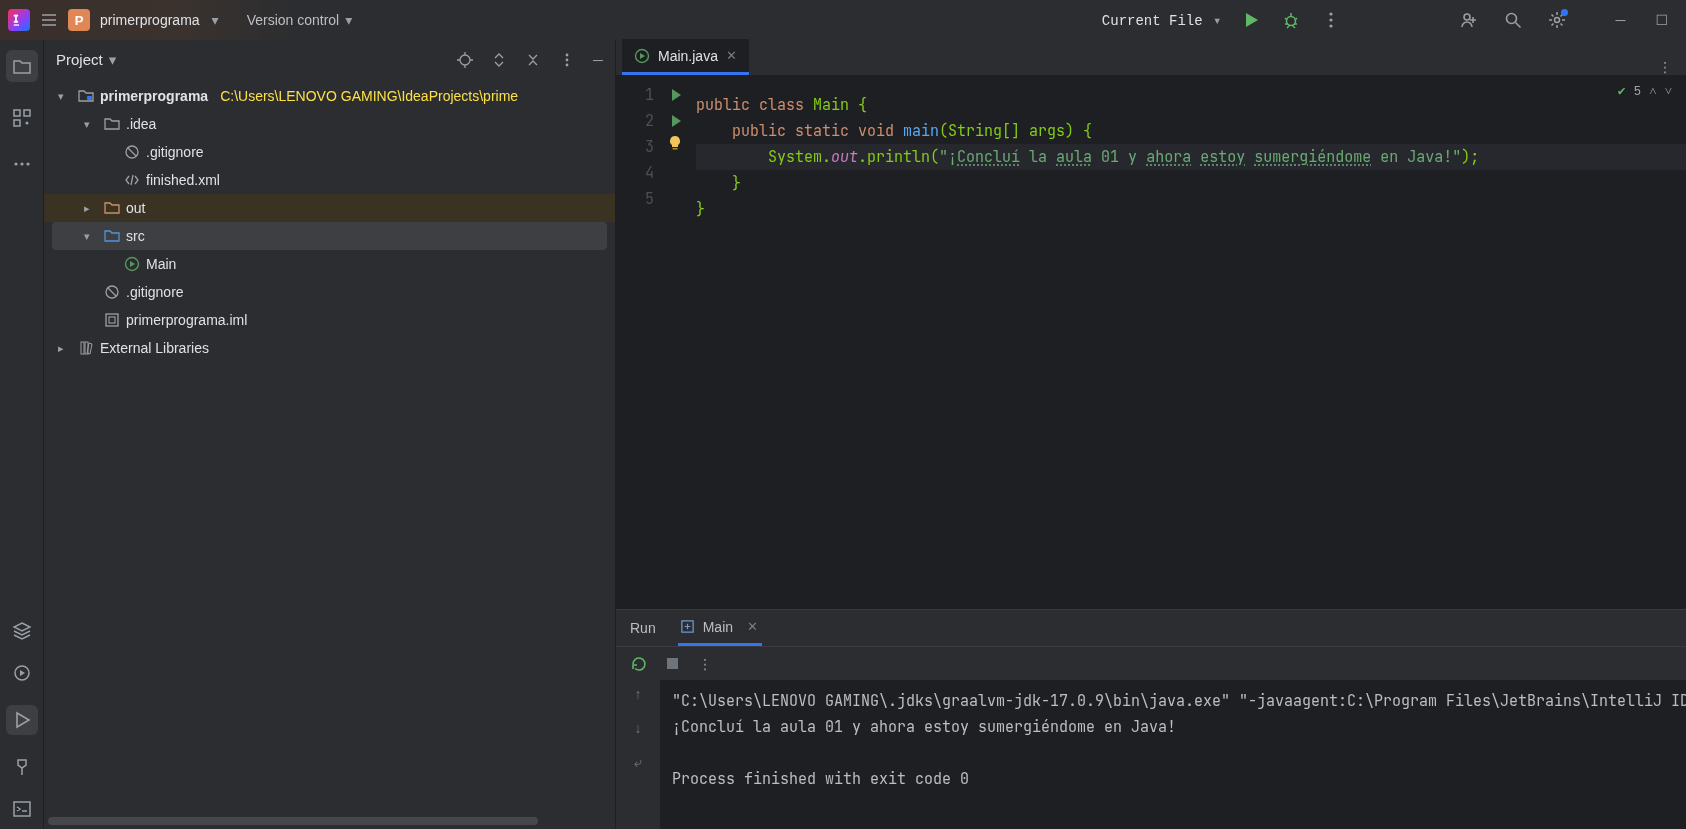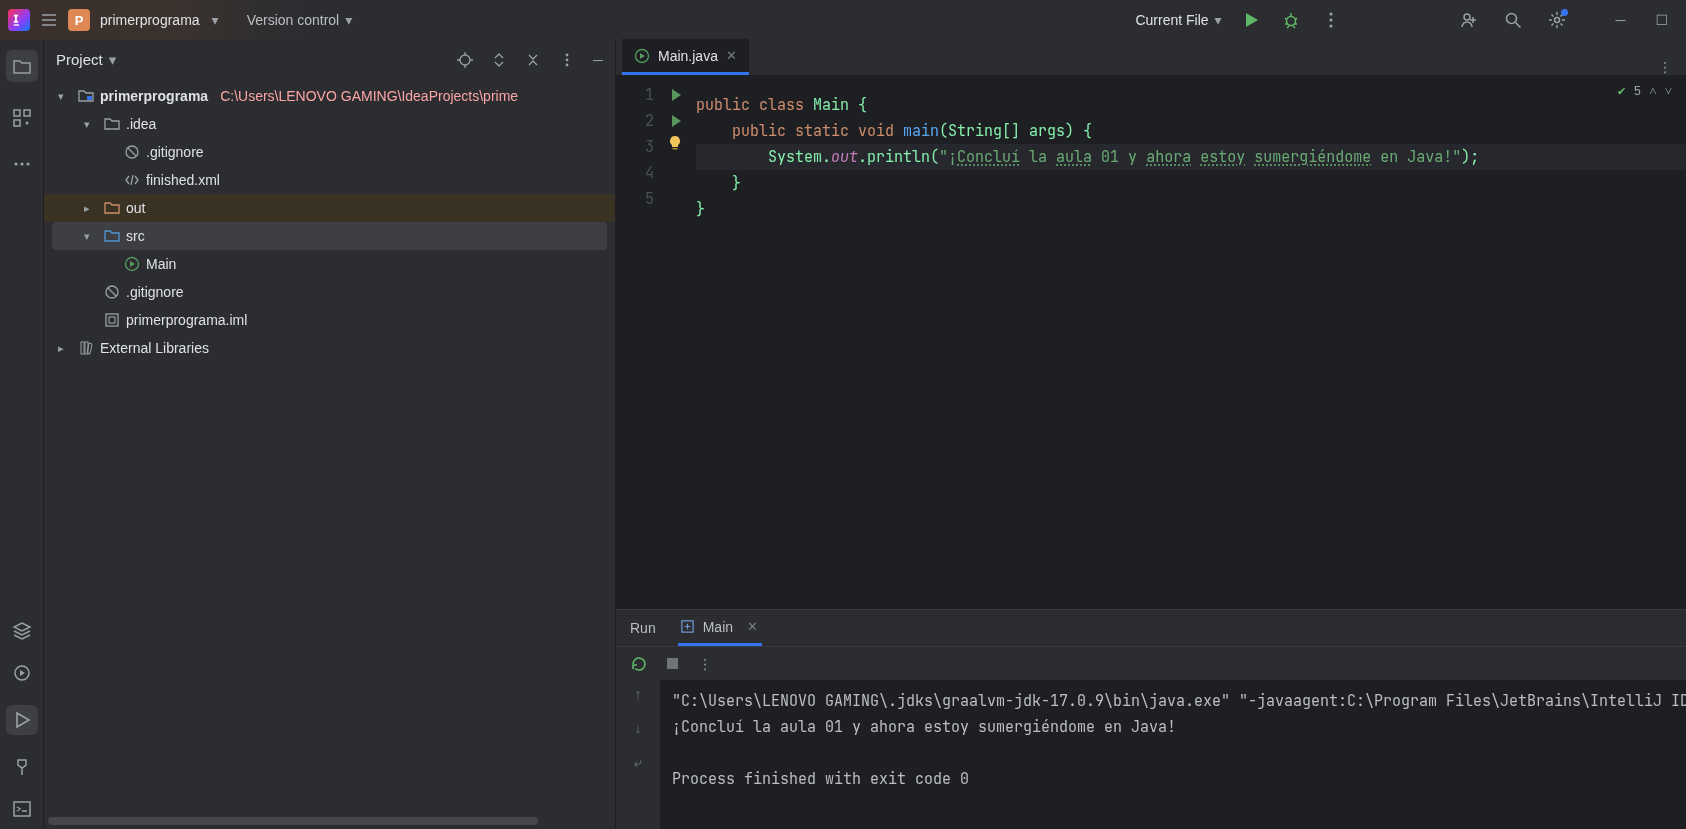--- a/index.html
+++ b/index.html
@@ -31,21 +31,21 @@
 .app-icon svg { width: 14px; height: 14px; }
 .ham { color: #9aa0a6; cursor: pointer; }
 .proj-badge {
   width: 22px; height: 22px; background: #e08855; border-radius: 4px;
   display:flex;align-items:center;justify-content:center;color:#fff;font-weight:600;font-size:13px;
 }
 .proj-name { color: #dfe1e5; font-size: 14px; }
 .dd-caret { color: #9aa0a6; margin-left: 2px; }
 .vc { margin-left: 18px; color: #bcbec4; }
 .topbar .spacer { flex: 1; }
-.cur-file { color: #dfe1e5; }
+.cur-file { color: #dfe1e5; font-family: Liberation Mono, monospace; }
 .ticon { color: #9aa0a6; cursor:pointer; display:flex; align-items:center; }
 .ticon.green { color: #5fb865; }
 .ticon svg { width: 18px; height: 18px; }
 .top-right { display:flex; align-items:center; gap:22px; margin-left: 10px; }
 .top-right2 { display:flex; align-items:center; gap:26px; margin-left: 110px; }
 .settings-dot { position: relative; }
 .settings-dot::after { content:''; position:absolute; top:-2px; right:-2px; width:7px;height:7px;background:#3574f0;border-radius:50%; }
 .win-ctrl { display:flex; gap: 30px; margin-left: 40px; margin-right: 10px; }
 .win-ctrl span { color:#9aa0a6; cursor:pointer; }
 
@@ -75,21 +75,21 @@
 .tree-row {
   height:28px; display:flex; align-items:center; gap:6px;
   padding-left: var(--ind, 12px);
   cursor:pointer; white-space:nowrap;
 }
 .tree-row.hover-out { background:#3a3223; }
 .tree-row.selected { background:#3d3f43; margin:0 8px; border-radius:4px; padding-left:calc(var(--ind,12px) - 8px); }
 .tree-row .chev { width:14px; color:#9aa0a6; font-size:11px; }
 .tree-row .fico { width:16px; display:flex; align-items:center;justify-content:center; }
 .tree-row .fname { color:#dfe1e5; font-size:14px; }
-.tree-row .fpath { color:#fca5a5; margin-left:6px; font-size:14px; }
+.tree-row .fpath { color:#fde047; margin-left:6px; font-size:14px; }
 .folder-ic { color:#9aa0a6; }
 .folder-blue { color:#5295d6; }
 .xml-ic { color:#9aa0a6; }
 .scroll-track { position:absolute; bottom:4px; left:4px; width:490px; height:8px; background:#45474b; border-radius:4px; }
 
 .editor-area { flex:1; display:flex; flex-direction:column; background:#1e1f22; min-width:0; }
 .tab-bar { height:36px; background:#2b2d30; display:flex; align-items:flex-end; padding-left:6px; border-bottom:1px solid #1e1f22; }
 .tab {
   height:36px; display:flex; align-items:center; gap:8px; padding:0 12px;
   background:#1e1f22; color:#dfe1e5; border-bottom:3px solid #3574f0; font-size:14px;
@@ -102,21 +102,21 @@
 .play-gut { width:28px; padding-top:6px; }
 .play-gut div { height:26px; display:flex;align-items:center;justify-content:center; }
 .code { flex:1; padding-top:16px; padding-left:6px; }
 .cline { height:26px; display:flex; align-items:center; white-space:pre; }
 .cline.hl { background:#26282e; }
 .kw { color:#cf8e6d; }
 .fn { color:#56a8f5; }
 .fld { color:#c77dbb; font-style:italic; }
 .str { color:#6aab73; }
 .str-u { color:#6aab73; text-decoration: underline dotted #6aab73; text-underline-offset:3px; }
-.pln { color:#86efac; }
+.pln { color:#84cc16; }
 .insp { position:absolute; top:6px; right:14px; display:flex; align-items:center; gap:8px; color:#9aa0a6; font-size:13px; }
 .insp .tick { color:#5fb865; }
 .bulb { position:absolute; left:50px; top:58px; color:#f2c55c; }
 
 .bottom-panel {
   height:220px; border-top:1px solid #393b40; background:#2b2d30; display:flex; flex-direction:column;
 }
 .bp-tabs { height:36px; display:flex; align-items:flex-end; padding-left:12px; gap:18px; }
 .bp-tab { height:36px; display:flex;align-items:center; gap:8px; color:#bcbec4; font-size:14px; padding:0 4px 0 2px; }
 .bp-tab.run { font-weight:500; }

